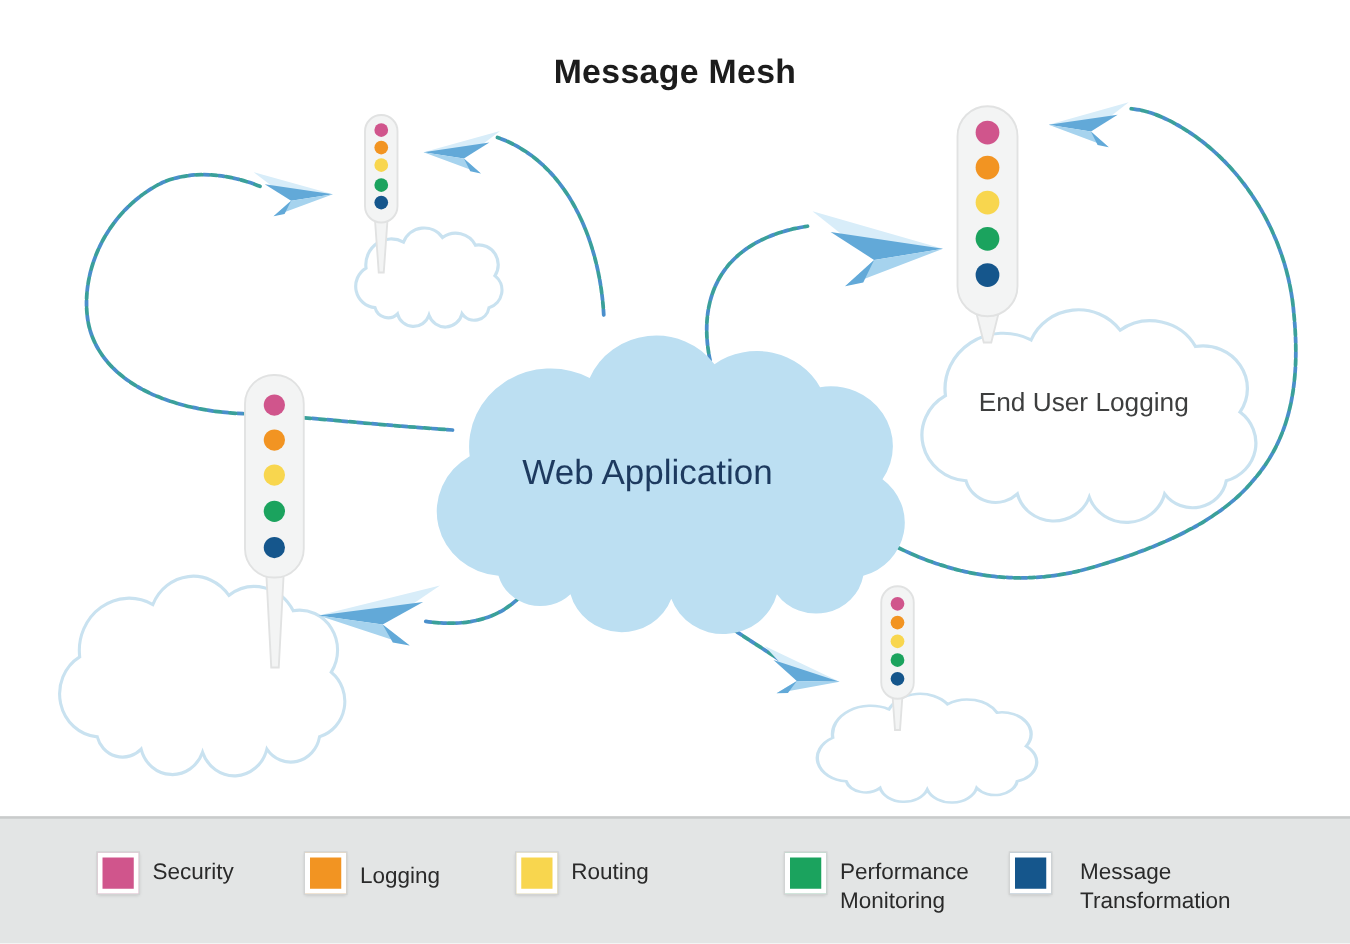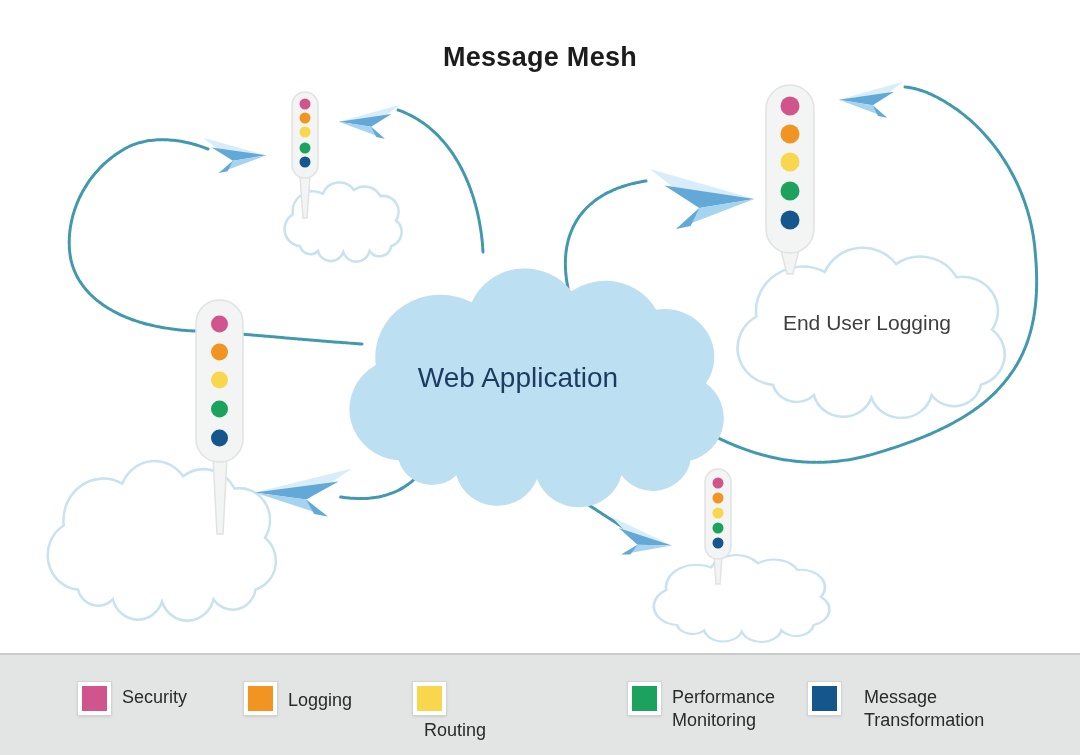--- a/index.html
+++ b/index.html
@@ -40,21 +40,21 @@
   }
   .legend-item{position:absolute;top:27px;display:flex;align-items:flex-start;}
   .swatch{
     width:25px;height:25px;border:4px solid #ffffff;outline:1px solid #d2d4d4;
     box-shadow:0 1px 3px rgba(0,0,0,.18);flex:0 0 auto;
   }
   .legend-label{
     margin-left:11px;font-size:18px;color:#2a2a2a;line-height:1.25;
     max-width:130px;padding-top:4px;
   }
-  .li-1{left:78px;}  .li-2{left:244px;align-items:center;} .li-3{left:413px;flex-direction:column;} .li-4{left:628px;} .li-5{left:808px;gap:12px;}
+  .li-1{left:78px;}  .li-2{left:244px;align-items:center;} .li-3{left:413px;} .li-4{left:628px;} .li-5{left:808px;gap:12px;}
 </style>
 </head>
 <body>
 
 <div id="stage">
 
   <svg id="scene" width="1080" height="653" viewBox="0 0 1080 653">
     <defs>
       <path id="cloudPath" d="M40,115 a28,28 0 0 1 -12,-52 a34,34 0 0 1 50,-34 a30,30 0 0 1 52,-6
            a30,30 0 0 1 44,10 a26,26 0 0 1 26,40 a24,24 0 0 1 -8,42

